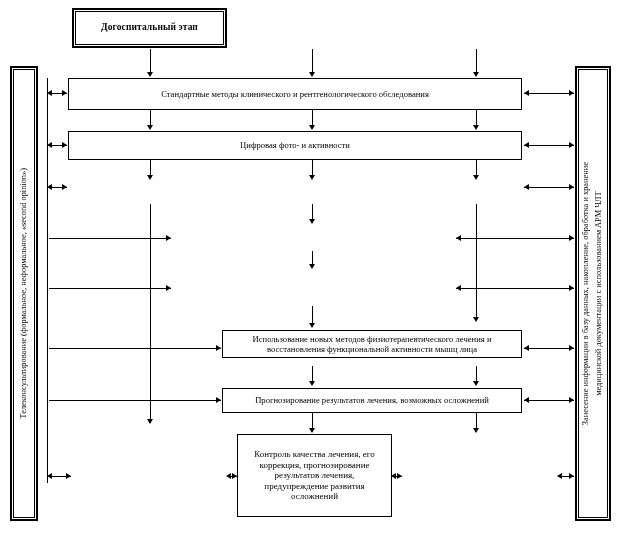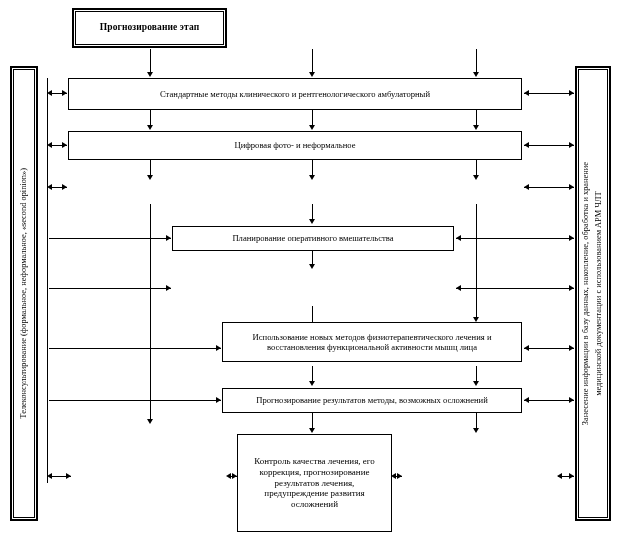--- a/index.html
+++ b/index.html
@@ -98,21 +98,21 @@
     border-bottom: 3.2px solid transparent;
     border-right: 5.5px solid #000;
   }
 </style>
 </head>
 <body>
 
 <div id="canvas">
 
   <div class="box hdr" style="left:72px; top:8px; width:155px; height:40px;">
-    <span class="txt">Прогнозирование этап</span>
+    <span class="txt">Догоспитальный этап</span>
   </div>
 
 
 
   <div class="sidepanel" style="left:10px; top:66px; width:28px; height:455px;">
     <span class="vtext left">Телеконсультирование (формальное, неформальное, «second opinion»)</span>
   </div>
 
   <div class="sidepanel" style="left:575px; top:66px; width:36px; height:455px;">
     <span class="vtext right">Занесение информации в базу данных, накопление, обработка и хранение<br>медицинской документации с использованием АРМ ЧЛТ</span>
@@ -123,40 +123,40 @@
 
   <div class="ln lnv" style="left:312px; top:49px; width:1px; height:24px;"></div>
   <div class="ah ah-down" style="left:309px; top:72px;"></div>
 
   <div class="ln lnv" style="left:476px; top:49px; width:1px; height:24px;"></div>
   <div class="ah ah-down" style="left:473px; top:72px;"></div>
 
   <div class="ln lnv" style="left:47px; top:78px; width:1px; height:405px;"></div>
 
   <div class="box rowbox" style="left:68px; top:78px; width:454px; height:32px;">
-    <span class="txt">Стандартные методы клинического и рентгенологического амбулаторный</span>
+    <span class="txt">Стандартные методы клинического и рентгенологического обследования</span>
   </div>
 
   <div class="ln lnh" style="left:49px; top:93px; width:18px; height:1px;"></div>
   <div class="ah ah-left" style="left:47px; top:90px;"></div>
   <div class="ah ah-right" style="left:62px; top:90px;"></div>
 
   <div class="ln lnh" style="left:524px; top:93px; width:50px; height:1px;"></div>
   <div class="ah ah-left" style="left:524px; top:90px;"></div>
   <div class="ah ah-right" style="left:569px; top:90px;"></div>
 
   <div class="ln lnv" style="left:150px; top:110px; width:1px; height:16px;"></div>
   <div class="ah ah-down" style="left:147px; top:125px;"></div>
   <div class="ln lnv" style="left:312px; top:110px; width:1px; height:16px;"></div>
   <div class="ah ah-down" style="left:309px; top:125px;"></div>
   <div class="ln lnv" style="left:476px; top:110px; width:1px; height:16px;"></div>
   <div class="ah ah-down" style="left:473px; top:125px;"></div>
 
   <div class="box rowbox" style="left:68px; top:131px; width:454px; height:29px;">
-    <span class="txt">Цифровая фото- и неформальное</span>
+    <span class="txt">Цифровая фото- и активности</span>
   </div>
   <div class="ln lnh" style="left:49px; top:145px; width:18px; height:1px;"></div>
   <div class="ah ah-left" style="left:47px; top:142px;"></div>
   <div class="ah ah-right" style="left:62px; top:142px;"></div>
   <div class="ln lnh" style="left:524px; top:145px; width:50px; height:1px;"></div>
   <div class="ah ah-left" style="left:524px; top:142px;"></div>
   <div class="ah ah-right" style="left:569px; top:142px;"></div>
 
   <div class="ln lnv" style="left:150px; top:160px; width:1px; height:16px;"></div>
   <div class="ah ah-down" style="left:147px; top:175px;"></div>
@@ -174,71 +174,68 @@
 
   <div class="ln lnv" style="left:312px; top:204px; width:1px; height:16px;"></div>
   <div class="ah ah-down" style="left:309px; top:219px;"></div>
 
   <div class="ln lnv" style="left:476px; top:204px; width:1px; height:114px;"></div>
   <div class="ah ah-down" style="left:473px; top:317px;"></div>
 
   <div class="ln lnv" style="left:150px; top:204px; width:1px; height:216px;"></div>
   <div class="ah ah-down" style="left:147px; top:419px;"></div>
 
-  <div class="box rowbox" style="left:172px; top:226px; width:282px; height:25px;">
-    <span class="txt">Планирование оперативного вмешательства</span>
-  </div>
   <div class="ln lnh" style="left:49px; top:238px; width:122px; height:1px;"></div>
   <div class="ah ah-right" style="left:166px; top:235px;"></div>
   <div class="ln lnh" style="left:456px; top:238px; width:118px; height:1px;"></div>
   <div class="ah ah-left" style="left:456px; top:235px;"></div>
   <div class="ah ah-right" style="left:569px; top:235px;"></div>
 
   <div class="ln lnv" style="left:312px; top:251px; width:1px; height:14px;"></div>
   <div class="ah ah-down" style="left:309px; top:264px;"></div>
 
   <div class="ln lnh" style="left:49px; top:288px; width:122px; height:1px;"></div>
   <div class="ah ah-right" style="left:166px; top:285px;"></div>
   <div class="ln lnh" style="left:456px; top:288px; width:118px; height:1px;"></div>
   <div class="ah ah-left" style="left:456px; top:285px;"></div>
   <div class="ah ah-right" style="left:569px; top:285px;"></div>
 
   <div class="ln lnv" style="left:312px; top:306px; width:1px; height:18px;"></div>
   <div class="ah ah-down" style="left:309px; top:323px;"></div>
 
-  <div class="box rowbox" style="left:222px; top:322px; width:300px; height:40px;">
+  <div class="box rowbox" style="left:222px; top:330px; width:300px; height:28px;">
     <span class="txt">Использование новых методов физиотерапевтического лечения и<br>восстановления функциональной активности мышц лица</span>
   </div>
   <div class="ln lnh" style="left:49px; top:348px; width:172px; height:1px;"></div>
   <div class="ah ah-right" style="left:216px; top:345px;"></div>
   <div class="ln lnh" style="left:524px; top:348px; width:50px; height:1px;"></div>
   <div class="ah ah-left" style="left:524px; top:345px;"></div>
   <div class="ah ah-right" style="left:569px; top:345px;"></div>
 
   <div class="ln lnv" style="left:312px; top:366px; width:1px; height:16px;"></div>
   <div class="ah ah-down" style="left:309px; top:381px;"></div>
   <div class="ln lnv" style="left:476px; top:366px; width:1px; height:16px;"></div>
   <div class="ah ah-down" style="left:473px; top:381px;"></div>
 
   <div class="box rowbox" style="left:222px; top:388px; width:300px; height:25px;">
-    <span class="txt">Прогнозирование результатов методы, возможных осложнений</span>
+    <span class="txt">Прогнозирование результатов лечения, возможных осложнений</span>
   </div>
   <div class="ln lnh" style="left:49px; top:400px; width:172px; height:1px;"></div>
   <div class="ah ah-right" style="left:216px; top:397px;"></div>
   <div class="ln lnh" style="left:524px; top:400px; width:50px; height:1px;"></div>
   <div class="ah ah-left" style="left:524px; top:397px;"></div>
   <div class="ah ah-right" style="left:569px; top:397px;"></div>
 
   <div class="ln lnv" style="left:312px; top:413px; width:1px; height:16px;"></div>
   <div class="ah ah-down" style="left:309px; top:428px;"></div>
   <div class="ln lnv" style="left:476px; top:413px; width:1px; height:16px;"></div>
   <div class="ah ah-down" style="left:473px; top:428px;"></div>
 
 
-  <div class="box bottombox" style="left:237px; top:434px; width:155px; height:98px;">
+  <div class="box bottombox" style="left:237px; top:434px; width:155px; height:83px;">
     <span class="txt">Контроль качества лечения, его<br>коррекция, прогнозирование<br>результатов лечения,<br>предупреждение развития<br>осложнений</span>
   </div>
 
 
   <div class="ln lnh" style="left:49px; top:476px; width:22px; height:1px;"></div>
   <div class="ah ah-left" style="left:47px; top:473px;"></div>
   <div class="ah ah-right" style="left:66px; top:473px;"></div>
 
   <div class="ln lnh" style="left:228px; top:476px; width:9px; height:1px;"></div>
   <div class="ah ah-left" style="left:226px; top:473px;"></div>

